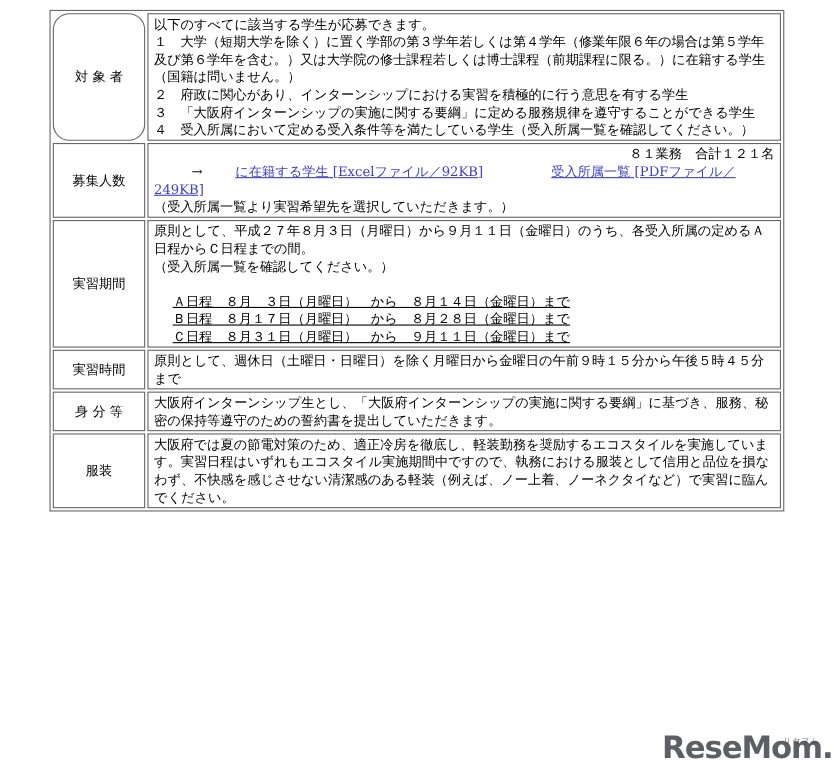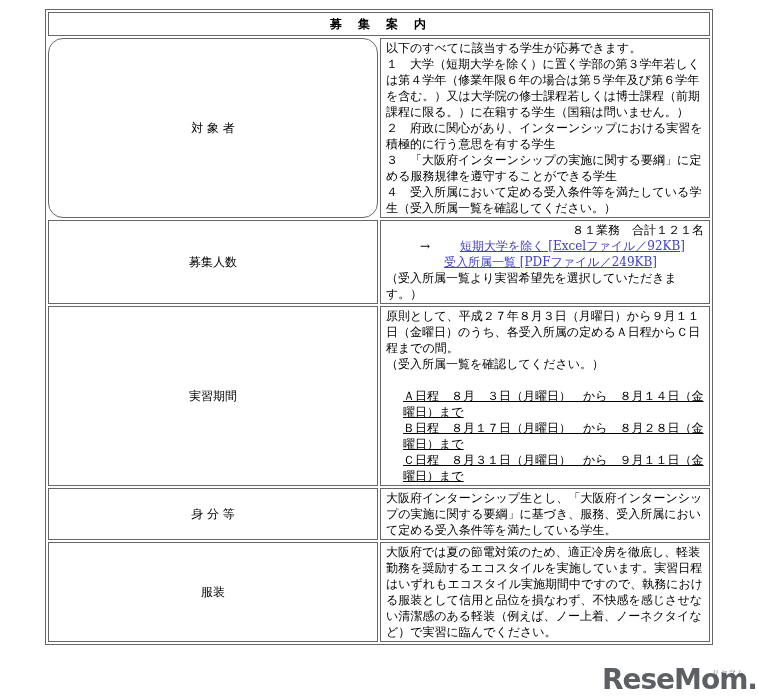--- a/index.html
+++ b/index.html
@@ -87,65 +87,66 @@
   }
 </style>
 </head>
 <body>
 
 <div class="page">
 
   <table class="info">
 
     <tbody>
-        <tr>
-      <td class="title-cell" colspan="2">募　集　案　内</td>
-    </tr>
 
     <tr>
       <td class="label h96">対 象 者</td>
       <td class="content">
         <div>以下のすべてに該当する学生が応募できます。</div>
         <div>１　大学（短期大学を除く）に置く学部の第３学年若しくは第４学年（修業年限６年の場合は第５学年及び第６学年を含む。）又は大学院の修士課程若しくは博士課程（前期課程に限る。）に在籍する学生（国籍は問いません。）</div>
         <div>２　府政に関心があり、インターンシップにおける実習を積極的に行う意思を有する学生</div>
         <div>３　「大阪府インターンシップの実施に関する要綱」に定める服務規律を遵守することができる学生</div>
         <div>４　受入所属において定める受入条件等を満たしている学生（受入所属一覧を確認してください。）</div>
       </td>
     </tr>
 
     <tr>
       <td class="label h52">募集人数</td>
       <td class="content">
         <div class="cap-line1">８１業務　合計１２１名</div>
         <div>
           <span class="cap-arrow">→</span>
-          <a class="link cap-link-excel">短期大学を除く [Excelファイル／92KB]</a>
+          <a class="link cap-link-excel">に在籍する学生 [Excelファイル／92KB]</a>
           <a class="link cap-link-pdf">受入所属一覧 [PDFファイル／249KB]</a>
         </div>
         <div>（受入所属一覧より実習希望先を選択していただきます。）</div>
       </td>
     </tr>
 
     <tr>
       <td class="label h104">実習期間</td>
       <td class="content">
         <div>原則として、平成２７年８月３日（月曜日）から９月１１日（金曜日）のうち、各受入所属の定めるＡ日程からＣ日程までの間。</div>
         <div>（受入所属一覧を確認してください。）</div>
         <div class="blank-line"></div>
         <div class="sched">Ａ日程　８月　３日（月曜日）　から　８月１４日（金曜日）まで</div>
         <div class="sched">Ｂ日程　８月１７日（月曜日）　から　８月２８日（金曜日）まで</div>
         <div class="sched">Ｃ日程　８月３１日（月曜日）　から　９月１１日（金曜日）まで</div>
       </td>
     </tr>
 
+    <tr>
+      <td class="label h16">実習時間</td>
+      <td class="content">原則として、週休日（土曜日・日曜日）を除く月曜日から金曜日の午前９時１５分から午後５時４５分まで</td>
+    </tr>
 
 
     <tr>
       <td class="label h32">身 分 等</td>
-      <td class="content">大阪府インターンシップ生とし、「大阪府インターンシップの実施に関する要綱」に基づき、服務、受入所属において定める受入条件等を満たしている学生。</td>
+      <td class="content">大阪府インターンシップ生とし、「大阪府インターンシップの実施に関する要綱」に基づき、服務、秘密の保持等遵守のための誓約書を提出していただきます。</td>
     </tr>
 
     <tr>
       <td class="label h54">服装</td>
       <td class="content">大阪府では夏の節電対策のため、適正冷房を徹底し、軽装勤務を奨励するエコスタイルを実施しています。実習日程はいずれもエコスタイル実施期間中ですので、執務における服装として信用と品位を損なわず、不快感を感じさせない清潔感のある軽装（例えば、ノー上着、ノーネクタイなど）で実習に臨んでください。</td>
     </tr>
 
   </tbody>
     </table>
 

